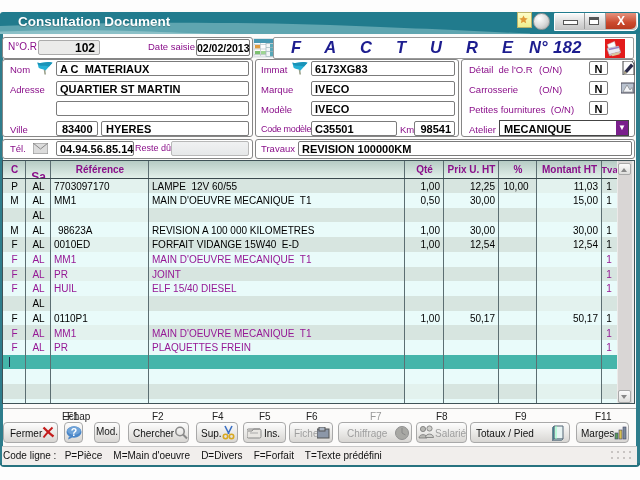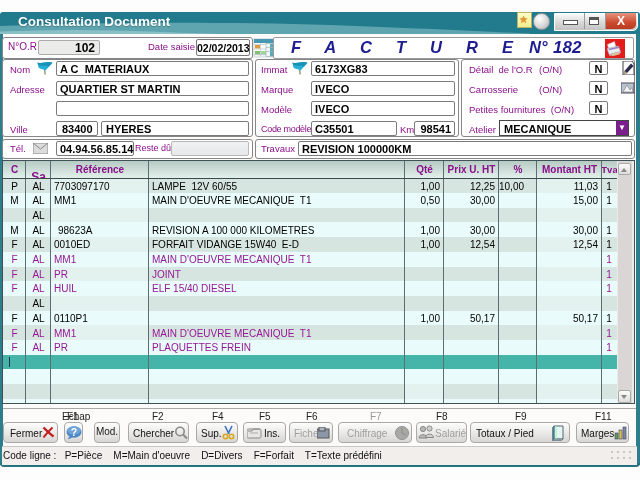--- a/index.html
+++ b/index.html
@@ -199,21 +199,21 @@
 <div style="position:absolute;left:6px;top:195.7px;width:1px;height:10.7px;background:#1c2d4a;"></div>
 <div style="position:absolute;left:0;top:223.1px;width:631px;height:14.7px;background:#d7e5e0;"></div>
 <div style="position:absolute;left:402px;top:223.1px;width:39px;height:14.7px;background:#e3f2ee;"></div>
 <div style="position:absolute;left:534px;top:223.1px;width:65px;height:14.7px;background:#e3f2ee;"></div>
 <div style="position:absolute;left:0px;top:19.5px;width:23px;text-align:center;font-size:10px;color:#000;">P</div>
 <div style="position:absolute;left:23px;top:19.5px;width:25px;text-align:center;font-size:10px;color:#000;">AL</div>
 <div style="position:absolute;left:51px;top:19.5px;font-size:10px;color:#000;white-space:pre;">7703097170</div>
 <div style="position:absolute;left:149px;top:19.5px;font-size:10px;color:#000;white-space:pre;">LAMPE  12V 60/55</div>
 <div style="position:absolute;left:402px;top:19.5px;width:35px;text-align:right;font-size:10px;color:#000;">1,00</div>
 <div style="position:absolute;left:441px;top:19.5px;width:51px;text-align:right;font-size:10px;color:#000;">12,25</div>
-<div style="position:absolute;left:496px;top:19.5px;width:34px;text-align:left;font-size:10px;color:#000;">10,00</div>
+<div style="position:absolute;left:496px;top:19.5px;width:34px;text-align:center;font-size:10px;color:#000;">10,00</div>
 <div style="position:absolute;left:534px;top:19.5px;width:61px;text-align:right;font-size:10px;color:#000;">11,03</div>
 <div style="position:absolute;left:598px;top:19.5px;width:16px;text-align:center;font-size:10px;color:#000;">1</div>
 <div style="position:absolute;left:0px;top:34.2px;width:23px;text-align:center;font-size:10px;color:#000;">M</div>
 <div style="position:absolute;left:23px;top:34.2px;width:25px;text-align:center;font-size:10px;color:#000;">AL</div>
 <div style="position:absolute;left:51px;top:34.2px;font-size:10px;color:#000;white-space:pre;">MM1</div>
 <div style="position:absolute;left:149px;top:34.2px;font-size:10px;color:#000;white-space:pre;">MAIN D'OEUVRE MECANIQUE  T1</div>
 <div style="position:absolute;left:402px;top:34.2px;width:35px;text-align:right;font-size:10px;color:#000;">0,50</div>
 <div style="position:absolute;left:441px;top:34.2px;width:51px;text-align:right;font-size:10px;color:#000;">30,00</div>
 <div style="position:absolute;left:534px;top:34.2px;width:61px;text-align:right;font-size:10px;color:#000;">15,00</div>
 <div style="position:absolute;left:598px;top:34.2px;width:16px;text-align:center;font-size:10px;color:#000;">1</div>

